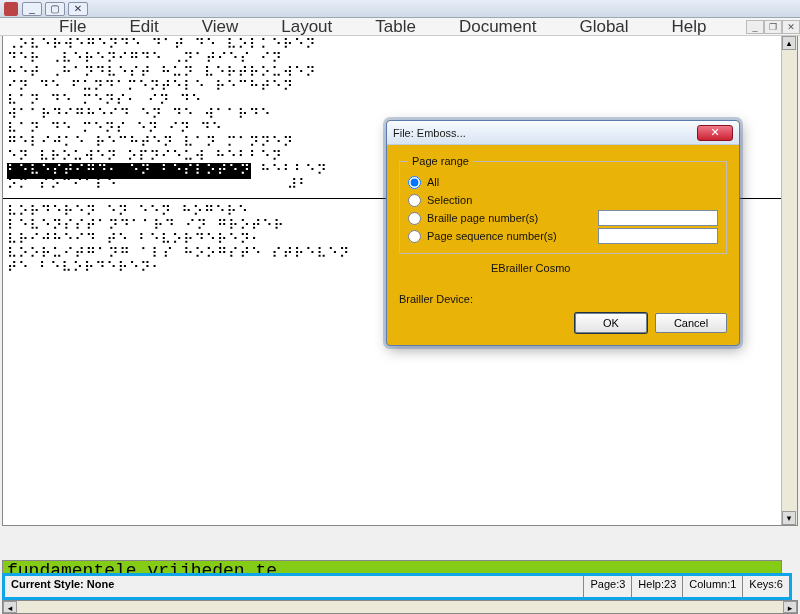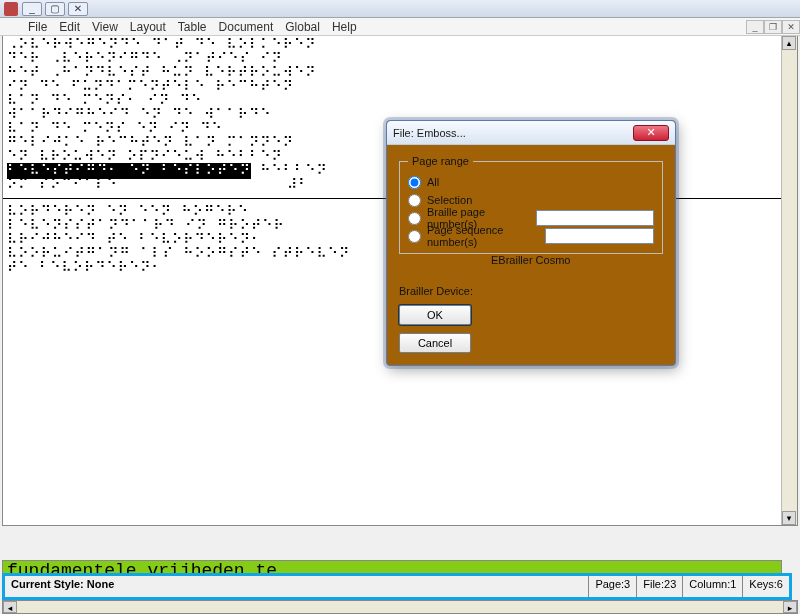--- a/index.html
+++ b/index.html
@@ -23,21 +23,21 @@
 .titlebar .winbtns { display:flex; gap:3px; }
 .titlebar .wbtn { width:20px; height:14px; border:1px solid #8892a8; background:#eaf0fa; font-size:10px; text-align:center; line-height:12px; color:#334; border-radius:2px; }
 .menubar {
   height: 18px;
   background:#f5f5f5;
   border-bottom:1px solid #ccc;
   display:flex; align-items:center;
   padding-left:4px;
 }
 .menubar .mdicon { width:12px; height:12px; margin-right:6px; }
-.menubar .mi { font-size:12px; color:#333; padding:0 6px; cursor:default; }
+.menubar .mi { font-size:17px; color:#333; padding:0 6px; cursor:default;margin-left:31px; }
 .menubar .mdictrls { margin-left:auto; display:flex; gap:0; }
 .menubar .mdbtn { width:18px; height:14px; border:1px solid #bbb; background:#eee; font-size:9px; text-align:center; line-height:12px; color:#555; }
 .doc {
   background:#fff;
   height: 490px;
   border:1px solid #888;
   border-top:none;
   margin:0 2px;
   position:relative;
   overflow:hidden;
@@ -88,22 +88,22 @@
   background:#ece9d8; border-left:1px solid #bbb;
 }
 .scrollbar-right .arrow { width:14px; height:14px; border:1px solid #999; background:#ddd; font-size:9px; text-align:center; line-height:12px; position:absolute; left:0; }
 .scrollbar-right .arrow.up { top:0; }
 .scrollbar-right .arrow.down { bottom:0; }
 
 
 .dialog {
   position:absolute;
   left:386px; top:120px;
-  width:290px;
-  background:#a16207;
+  width:354px;
+  background:#eab308;
   border:1px solid #5a7ab0;
   box-shadow:0 0 0 3px rgba(90,122,176,0.35), 2px 4px 14px rgba(0,0,0,0.35);
   border-radius:4px;
 }
 .dialog .dtitle {
   height:24px;
   background:linear-gradient(#f7fbff,#d9e4f2);
   display:flex; align-items:center;
   padding:0 6px;
   border-bottom:1px solid #c0cce0;
@@ -115,28 +115,28 @@
   width:36px; height:16px;
   background:linear-gradient(#e78,#c23);
   border:1px solid #812;
   border-radius:3px;
   color:#fff; font-size:11px; text-align:center; line-height:13px;
 }
 .dialog .dbody { padding:10px 12px 12px 12px; font-size:11px; color:#111; }
 .row { display:flex; align-items:center; margin-bottom:8px; }
 .row label { width:60px; }
 .row input[type=text] { width:60px; height:18px; border:1px solid #7a8aa0; font-size:11px; padding:0 4px; }
-fieldset { border:1px solid #bcbcbc; padding:6px 8px 8px 8px; }
+fieldset { border:1px solid #bcbcbc; padding:6px 8px 8px 8px; margin-bottom:8px; }
 fieldset legend { font-size:11px; padding:0 4px; }
 .radio-row { display:flex; align-items:center; height:18px; }
 .radio-row input { margin-right:6px; }
 .radio-row .rin { margin-left:auto; width:120px; height:16px; border:1px solid #7a8aa0; background:#fff; }
 .info-row { display:flex; margin-bottom:4px; }
 .info-row .k { width:92px;margin-top:31px; }
-.dbtns { display:flex; justify-content:flex-end; gap:8px; margin-top:8px;flex-direction:column; }
+.dbtns { display:flex; justify-content:flex-end; gap:8px; margin-top:8px; }
 .dbtns button { width:72px; height:20px; border:1px solid #708090; background:linear-gradient(#fdfdfd,#e4e4e4); font-size:11px; border-radius:2px; }
 .dbtns button.ok { box-shadow:0 0 0 1px #234; }
 </style>
 </head>
 <body>
 
 <div class="titlebar">
   <div class="appicon"></div>
   <div class="winbtns">
     <div class="wbtn">_</div>
@@ -184,21 +184,21 @@
     <div class="arrow up">▴</div>
     <div class="arrow down">▾</div>
   </div>
 </div>
 
 <div class="translated-bar">fundamentele vrijheden te</div>
 
 <div class="statusbar">
   <div class="cell">Current Style: None</div>
   <div class="cell">Page:3</div>
-  <div class="cell">File:23</div>
+  <div class="cell">Help:23</div>
   <div class="cell">Column:1</div>
   <div class="cell last">Keys:6</div>
 </div>
 
 <div class="scrollbar-bottom">
   <div class="arrow left">◂</div>
   <div class="arrow right">▸</div>
 </div>
 
 <div class="dialog">

